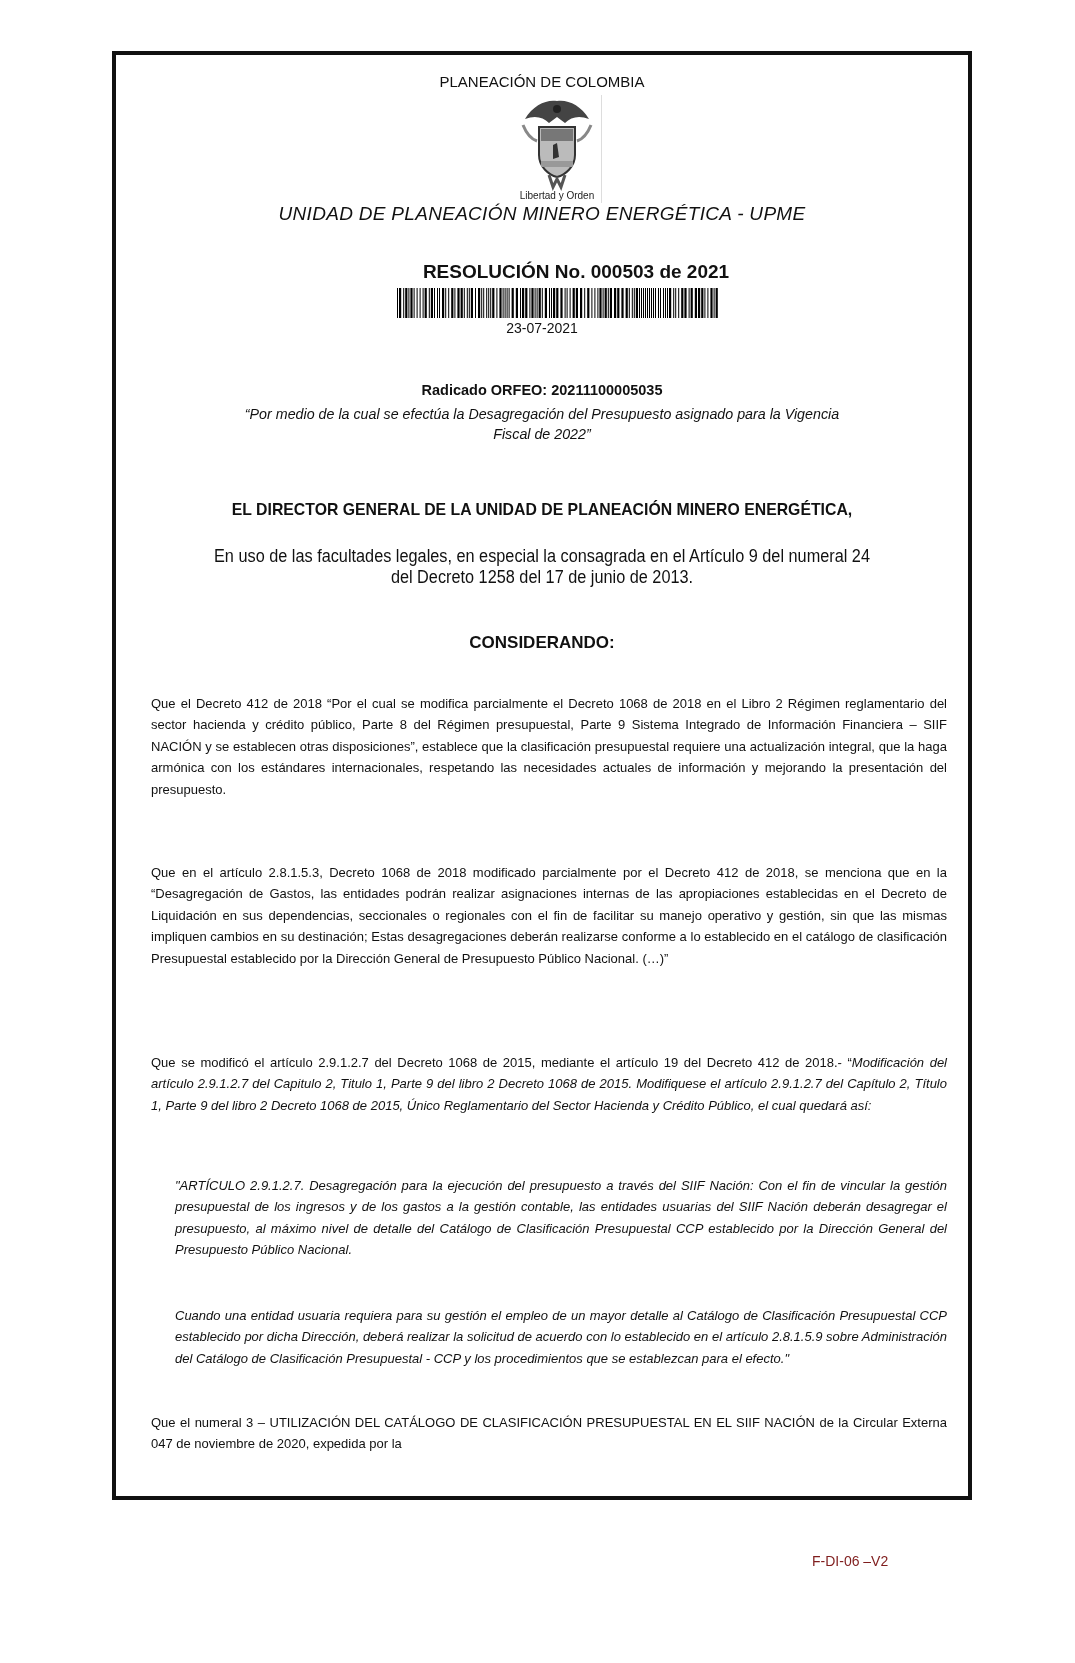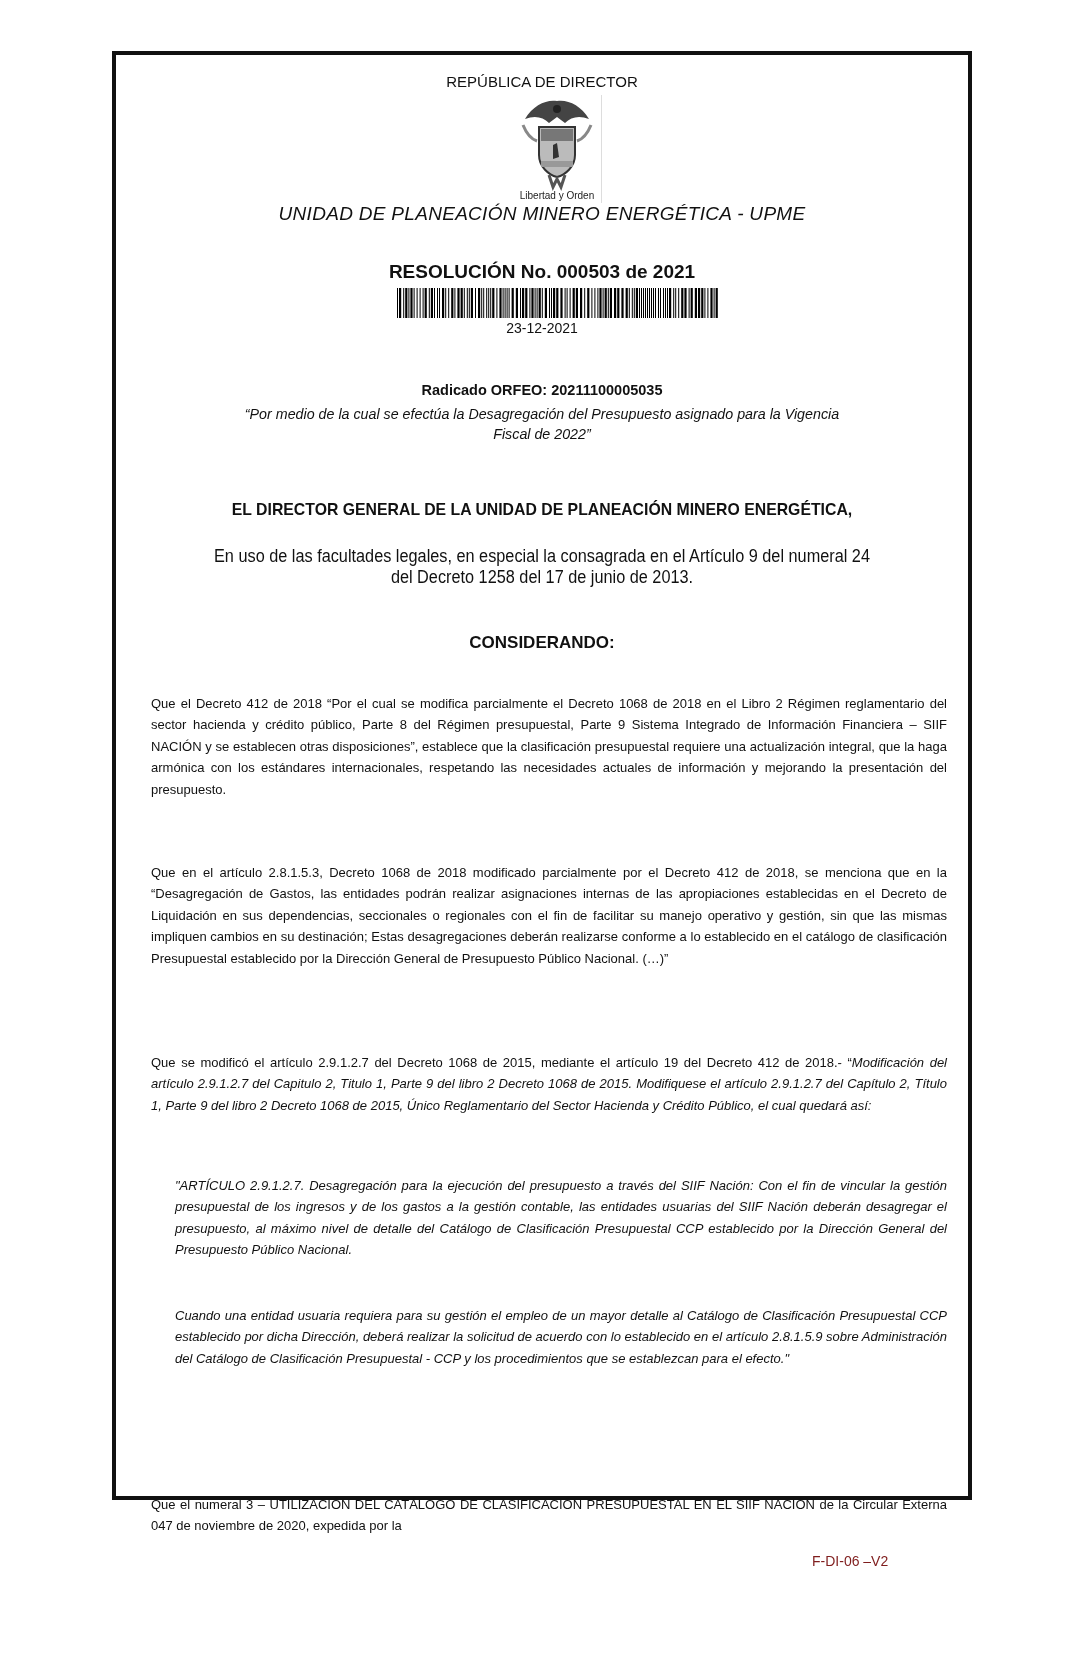--- a/index.html
+++ b/index.html
@@ -3,42 +3,42 @@
 <meta charset="utf-8">
 <style>
   html, body { margin:0; padding:0; background:#ffffff; }
   body { width:1075px; height:1663px; position:relative; overflow:hidden;
          font-family:"Liberation Sans", sans-serif; color:#111; }
   .frame { position:absolute; left:112px; top:51px; width:860px; height:1449px;
            border:4px solid #111; box-sizing:border-box; }
   .center { position:absolute; left:116px; width:852px; text-align:center; }
   .c-small { font-size:15px; }
   .unit { font-size:19px; letter-spacing:0.3px; }
-  .reso { font-size:19px; font-weight:bold; }
+  .reso { font-size:19px; font-weight:bold;padding-left:34px; }
   .date { font-size:14px; }
   .orfeo { font-size:14.5px; font-weight:bold;margin-top:20px; }
   .motto { font-size:15.5px; font-style:italic; line-height:20px; transform:scaleX(0.92); }
   .director { font-size:17px; font-weight:bold; transform:scaleX(0.93); }
   .facult { font-size:17.5px; line-height:21px; transform:scaleX(0.93); }
   .consid { font-size:17px; font-weight:bold; }
   .para { position:absolute; left:151px; width:796px; font-size:13px; line-height:21.4px;
           text-align:justify; }
   .para.quote { left:175px; width:772px; font-style:italic; }
   .para i { font-style:italic; }
   .logo { position:absolute; left:513px; top:95px; width:88px; height:108px;
           border-right:1px solid #ddd; }
   .barcode { position:absolute; left:397px; top:288px; width:322px; height:30px; }
   .footer { position:absolute; left:812px; top:1553px; font-size:14px; color:#7f1d1d;text-align:center; }
 </style>
 </head>
 <body>
 
 <div class="frame"></div>
 
-<div class="center c-small" style="top:73px;">REPÚBLICA DE DIRECTOR</div>
+<div class="center c-small" style="top:73px;">PLANEACIÓN DE COLOMBIA</div>
 
 <div class="logo">
   <svg width="88" height="108" viewBox="0 0 88 108">
     <path d="M44 6 C34 4 20 10 12 24 C22 20 30 22 36 28 L44 22 L52 28 C58 22 66 20 76 24 C68 10 54 4 44 6Z" fill="#444"></path>
     <circle cx="44" cy="14" r="4" fill="#222"></circle>
     <path d="M10 30 C14 40 18 44 24 46" stroke="#888" stroke-width="3" fill="none"></path>
     <path d="M78 30 C74 40 70 44 64 46" stroke="#888" stroke-width="3" fill="none"></path>
     <path d="M26 32 L62 32 L62 60 C62 72 52 80 44 82 C36 80 26 72 26 60 Z" fill="#bbb" stroke="#333" stroke-width="2"></path>
     <rect x="28" y="34" width="32" height="12" fill="#777"></rect>
     <path d="M40 50 L44 48 L46 62 L40 64 Z" fill="#333"></path>
@@ -160,21 +160,21 @@
     <rect x="297.7999999999997" y="0" width="2.2" height="30" fill="#000"></rect>
     <rect x="300.9999999999997" y="0" width="2.2" height="30" fill="#000"></rect>
     <rect x="304.1999999999997" y="0" width="2.2" height="30" fill="#000"></rect>
     <rect x="307.3999999999997" y="0" width="1" height="30" fill="#000"></rect>
     <rect x="310.3999999999997" y="0" width="1" height="30" fill="#000"></rect>
     <rect x="313.3999999999997" y="0" width="2.2" height="30" fill="#000"></rect>
     <rect x="316.5999999999997" y="0" width="1" height="30" fill="#000"></rect>
     <rect x="318.5999999999997" y="0" width="2.2" height="30" fill="#000"></rect>
   </svg>
 
-<div class="center date" style="top:320px;">23-12-2021</div>
+<div class="center date" style="top:320px;">23-07-2021</div>
 
 <div class="center orfeo" style="top:362px;">Radicado ORFEO: 20211100005035</div>
 
 <div class="center motto" style="top:404px;">
   <div>“Por medio de la cual se efectúa la Desagregación del Presupuesto asignado para la Vigencia</div>
   <div>Fiscal de 2022”</div>
 </div>
 
 <div class="center director" style="top:500px;">EL DIRECTOR GENERAL DE LA UNIDAD DE PLANEACIÓN MINERO ENERGÉTICA,</div>
 
@@ -188,15 +188,15 @@
 <div class="para" style="top:693px;">Que el Decreto 412 de 2018 “Por el cual se modifica parcialmente el Decreto 1068 de 2018 en el Libro 2 Régimen reglamentario del sector hacienda y crédito público, Parte 8 del Régimen presupuestal, Parte 9 Sistema Integrado de Información Financiera – SIIF NACIÓN y se establecen otras disposiciones”, establece que la clasificación presupuestal requiere una actualización integral, que la haga armónica con los estándares internacionales, respetando las necesidades actuales de información y mejorando la presentación del presupuesto.</div>
 
 <div class="para" style="top:862px;">Que en el artículo 2.8.1.5.3, Decreto 1068 de 2018 modificado parcialmente por el Decreto 412 de 2018, se menciona que en la “Desagregación de Gastos, las entidades podrán realizar asignaciones internas de las apropiaciones establecidas en el Decreto de Liquidación en sus dependencias, seccionales o regionales con el fin de facilitar su manejo operativo y gestión, sin que las mismas impliquen cambios en su destinación; Estas desagregaciones deberán realizarse conforme a lo establecido en el catálogo de clasificación Presupuestal establecido por la Dirección General de Presupuesto Público Nacional. (…)”</div>
 
 <div class="para" style="top:1052px;"><span>Que se modificó el artículo 2.9.1.2.7 del Decreto 1068 de 2015, mediante el artículo 19 del Decreto 412 de 2018.- “</span><i>Modificación del artículo 2.9.1.2.7 del Capitulo 2, Titulo 1, Parte 9 del libro 2 Decreto 1068 de 2015. Modifiquese el artículo 2.9.1.2.7 del Capítulo 2, Título 1, Parte 9 del libro 2 Decreto 1068 de 2015, Único Reglamentario del Sector Hacienda y Crédito Público, el cual quedará así:</i></div>
 
 <div class="para quote" style="top:1175px;">"ARTÍCULO 2.9.1.2.7. Desagregación para la ejecución del presupuesto a través del SIIF Nación: Con el fin de vincular la gestión presupuestal de los ingresos y de los gastos a la gestión contable, las entidades usuarias del SIIF Nación deberán desagregar el presupuesto, al máximo nivel de detalle del Catálogo de Clasificación Presupuestal CCP establecido por la Dirección General del Presupuesto Público Nacional.</div>
 
 <div class="para quote" style="top:1305px;">Cuando una entidad usuaria requiera para su gestión el empleo de un mayor detalle al Catálogo de Clasificación Presupuestal CCP establecido por dicha Dirección, deberá realizar la solicitud de acuerdo con lo establecido en el artículo 2.8.1.5.9 sobre Administración del Catálogo de Clasificación Presupuestal - CCP y los procedimientos que se establezcan para el efecto."</div>
 
-<div class="para" style="top:1494px;">Que el numeral 3 – UTILIZACIÓN DEL CATÁLOGO DE CLASIFICACIÓN PRESUPUESTAL EN EL SIIF NACIÓN de la Circular Externa 047 de noviembre de 2020, expedida por la</div>
+<div class="para" style="top:1412px;">Que el numeral 3 – UTILIZACIÓN DEL CATÁLOGO DE CLASIFICACIÓN PRESUPUESTAL EN EL SIIF NACIÓN de la Circular Externa 047 de noviembre de 2020, expedida por la</div>
 
 <div class="footer">F-DI-06 –V2</div>
 
 </body></html>

